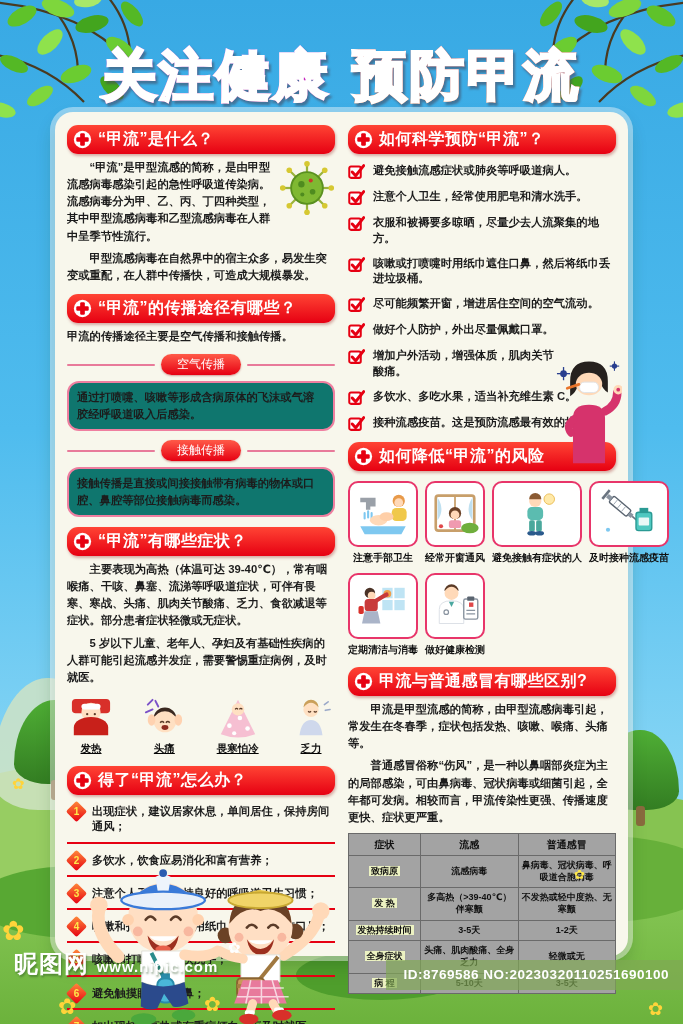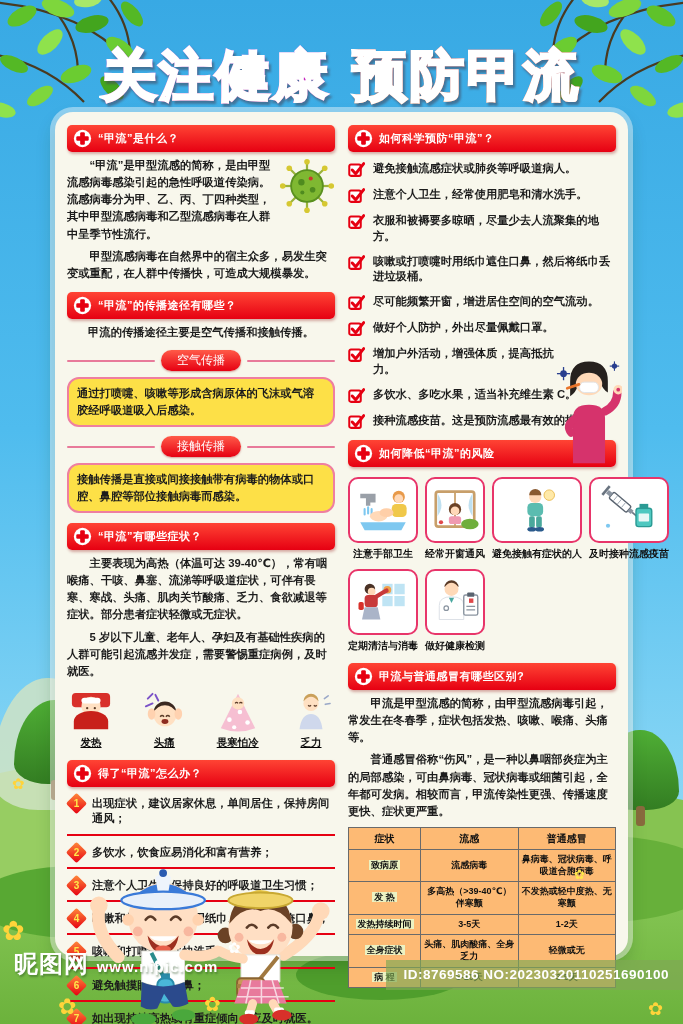--- a/index.html
+++ b/index.html
@@ -41,32 +41,32 @@
     left:55px;top:112px;width:573px;height:844px;box-sizing:border-box;
     background:#f8f7ec;border-radius:18px;z-index:4;
     box-shadow:0 0 0 5px rgba(255,255,255,.42),0 10px 18px rgba(25,70,25,.28);
     display:flex;gap:13px;padding:13px 12px;
   }
   .col{flex:1;min-width:0;position:relative;}
   .section{margin-bottom:10px;}
   .sec-head{
     display:flex;align-items:center;gap:6px;
     background:linear-gradient(180deg,#ff4434,#e60012);
-    color:#fff;font-weight:800;font-size:11px;letter-spacing:.5px;
-    padding:4px 6px;border-radius:5px;box-shadow:1px 2px 3px rgba(150,25,25,.35);
+    color:#fff;font-weight:800;font-size:16px;letter-spacing:.5px;
+    padding:4px 6px;border-radius:11px;box-shadow:1px 2px 3px rgba(150,25,25,.35);
   }
   .sec-head svg{width:19px;height:19px;flex:none;}
   .para{font-size:11.3px;line-height:1.52;color:#1c1c1c;font-weight:600;text-indent:2em;margin:5px 0 0;}
   .virus-float{float:right;width:56px;height:56px;margin:6px 0 2px 6px;}
   
   .pill-row{display:flex;align-items:center;gap:6px;margin:9px 0 0;}
   .pill-line{flex:1;height:2px;background:#e87a9a;border-radius:1px;}
   .pill{background:linear-gradient(180deg,#ff5a48,#e60012);color:#fff;border-radius:999px;
     padding:2px 16px;font-size:12px;font-weight:400;flex:none;box-shadow:0 1px 2px rgba(150,25,25,.4);}
-  .bordered-box{background:#fde047;border:2px solid #ef7fa0;border-radius:12px;padding:6px 8px;
+  .bordered-box{background:#0f766e;border:2px solid #ef7fa0;border-radius:12px;padding:6px 8px;
     font-size:11.3px;line-height:1.5;color:#1c1c1c;font-weight:600;margin-top:6px;}
   
   .symptoms{display:flex;justify-content:space-between;margin-top:9px;text-decoration:underline;}
   .symptom{width:48px;text-align:center;}
   .symptom .art{height:44px;display:flex;align-items:flex-end;justify-content:center;}
   .symptom .art svg{width:44px;height:42px;}
   .symptom-label{font-size:10.5px;font-weight:700;color:#111;margin-top:3px;}
   
   .advice{position:relative;margin-top:9px;padding:0 0 7px 25px;border-bottom:2px solid #e60012;
     font-size:11.3px;font-weight:600;color:#1c1c1c;line-height:1.35;}
@@ -80,21 +80,21 @@
   .check-item svg{width:17px;height:17px;flex:none;margin-top:0;}
   .woman{position:absolute;right:-6px;top:228px;width:66px;height:112px;z-index:1;pointer-events:none;}
   
   .cards{display:grid;grid-template-columns:repeat(4,1fr);gap:8px 7px;margin-top:10px;}
   .card-cell{text-align:center;}
   .card{border:2px solid #e8356a;border-radius:10px;background:#fff;height:62px;
     display:flex;align-items:center;justify-content:center;overflow:hidden;}
   .card svg{width:56px;height:50px;}
   .card-label{font-size:10px;font-weight:700;color:#111;margin-top:4px;white-space:nowrap;}
   
-  table.cmp{width:100%;border-collapse:collapse;margin-top:7px;background:#fdba74;}
+  table.cmp{width:100%;border-collapse:collapse;margin-top:7px;background:#a3a3a3;}
   table.cmp th,table.cmp td{border:1px solid #6a6a6a;text-align:center;
     font-size:9px;font-weight:700;color:#111;padding:4px 2px;line-height:1.3;}
   table.cmp th{font-size:10px;}
   .hl{background:#ecf2c2;padding:0 2px;}
   
   .kids{left:58px;top:840px;width:292px;z-index:5;}
   .watermark{left:14px;top:948px;z-index:6;color:#fff;font-weight:800;font-size:24px;
     text-shadow:1px 2px 2px rgba(40,80,30,.45);letter-spacing:1px;}
   .watermark .url{font-size:15px;}
   .id-strip{right:0;top:960px;z-index:6;background:rgba(128,168,84,.68);color:#fff;
@@ -226,21 +226,21 @@
 
     <div class="section">
       <div class="sec-head">
         <svg viewBox="0 0 22 22">
             <circle cx="11" cy="11" r="10" fill="#fff"></circle>
             <rect x="8.3" y="3.8" width="5.4" height="14.4" rx="1.4" fill="#e60012"></rect>
             <rect x="3.8" y="8.3" width="14.4" height="5.4" rx="1.4" fill="#e60012"></rect>
           </svg>
         <span>“甲流”的传播途径有哪些？</span>
       </div>
-      <p class="para" style="text-align:center;text-indent:0;">甲流的传播途径主要是空气传播和接触传播。</p>
+      <p class="para" style="text-indent:0;">甲流的传播途径主要是空气传播和接触传播。</p>
       <div class="pill-row">
         <div class="pill-line"></div>
         <div class="pill">空气传播</div>
         <div class="pill-line"></div>
       </div>
       <div class="bordered-box">通过打喷嚏、咳嗽等形成含病原体的飞沫或气溶胶经呼吸道吸入后感染。</div>
       <div class="pill-row">
         <div class="pill-line"></div>
         <div class="pill">接触传播</div>
         <div class="pill-line"></div>
@@ -400,21 +400,21 @@
             <rect x="1.5" y="4" width="13.5" height="13.5" rx="2" fill="#fff" stroke="#e60012" stroke-width="2.4"></rect>
             <path d="M5 10.5 l4 4.5 L18.5 3" fill="none" stroke="#e60012" stroke-width="3.4" stroke-linecap="round" stroke-linejoin="round"></path>
           </svg>
           <span>做好个人防护，外出尽量佩戴口罩。</span>
         </div>
       <div class="check-item" style="padding-right:62px;">
           <svg viewBox="0 0 20 20">
             <rect x="1.5" y="4" width="13.5" height="13.5" rx="2" fill="#fff" stroke="#e60012" stroke-width="2.4"></rect>
             <path d="M5 10.5 l4 4.5 L18.5 3" fill="none" stroke="#e60012" stroke-width="3.4" stroke-linecap="round" stroke-linejoin="round"></path>
           </svg>
-          <span>增加户外活动，增强体质，提高抵抗力。</span>
+          <span>增加户外活动，增强体质，肌肉关节酸痛。</span>
         </div>
       <div class="check-item">
           <svg viewBox="0 0 20 20">
             <rect x="1.5" y="4" width="13.5" height="13.5" rx="2" fill="#fff" stroke="#e60012" stroke-width="2.4"></rect>
             <path d="M5 10.5 l4 4.5 L18.5 3" fill="none" stroke="#e60012" stroke-width="3.4" stroke-linecap="round" stroke-linejoin="round"></path>
           </svg>
           <span>多饮水、多吃水果，适当补充维生素 C。</span>
         </div>
       <div class="check-item">
           <svg viewBox="0 0 20 20">

